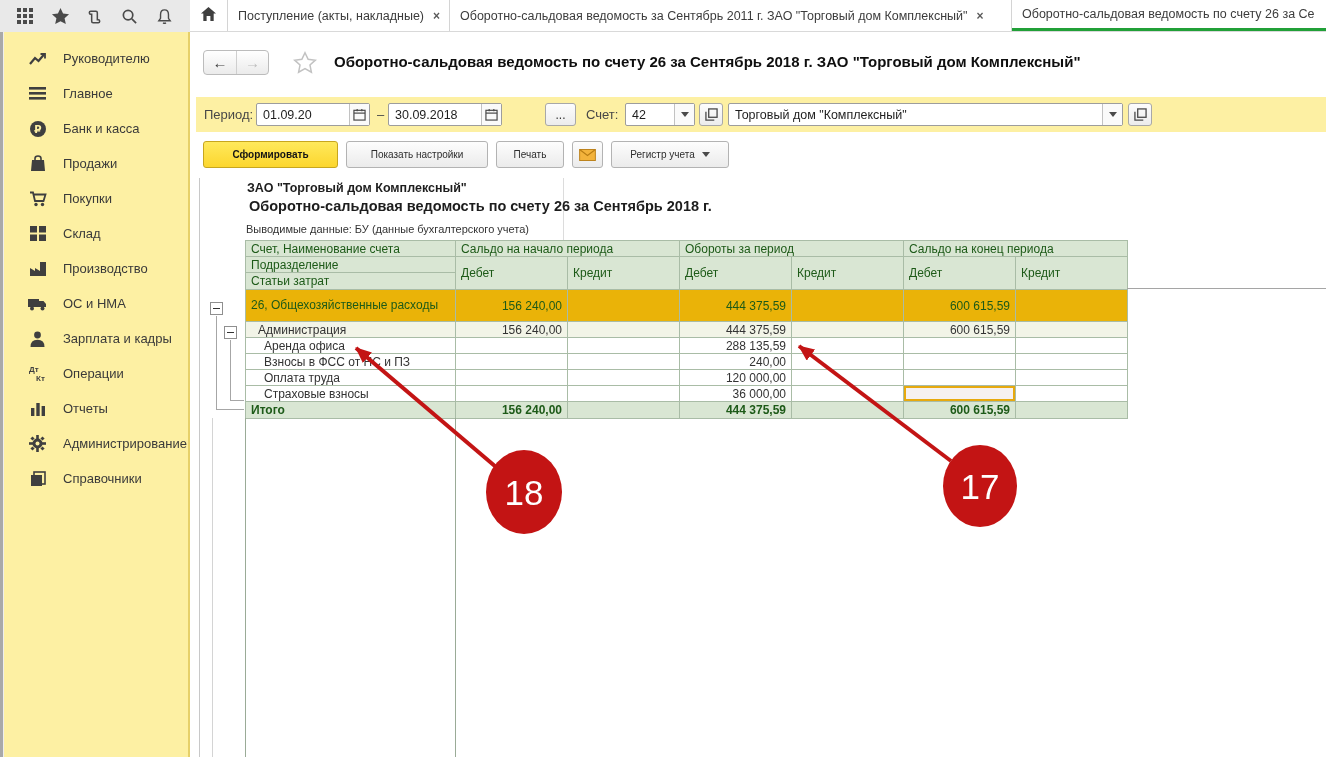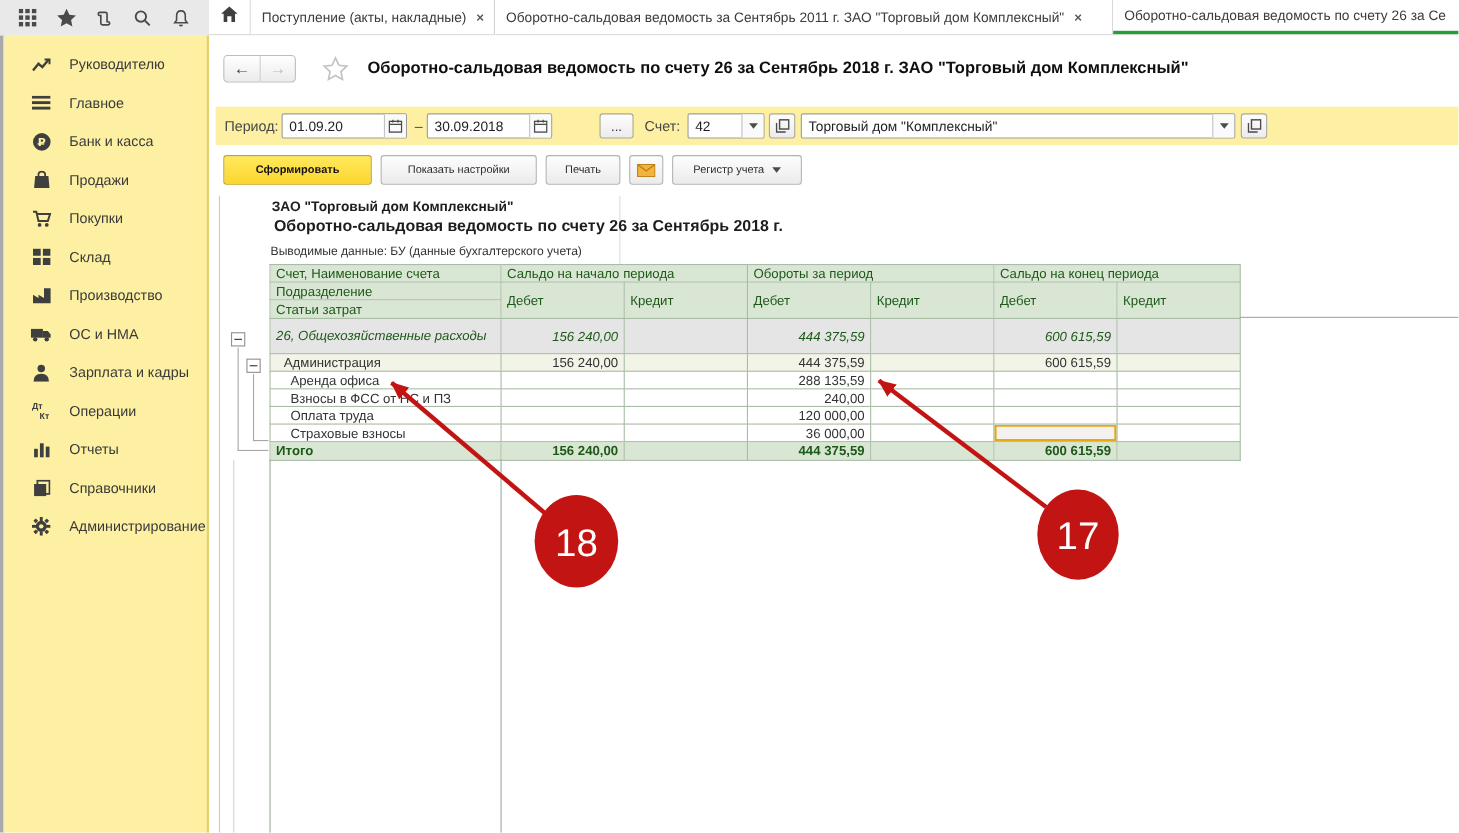--- a/index.html
+++ b/index.html
@@ -48,21 +48,21 @@
   .hline { position:absolute; height:1px; background:#a5a5a5; }
   .rep-company { position:absolute; left:247px; top:181px; font-size:12.5px; font-weight:bold; color:#1d1d1d; }
   .rep-title { position:absolute; left:249px; top:198px; font-size:14.5px; font-weight:bold; color:#1d1d1d; }
   .rep-note { position:absolute; left:246px; top:223px; font-size:11px; color:#333; }
 
   table.osv { position:absolute; left:245px; top:240px; border-collapse:collapse; table-layout:fixed; font-size:12px; }
   .osv td { border:1px solid #a9bca6; padding:0 5px; height:16px; overflow:hidden; white-space:nowrap; }
   .osv td.hd { background:#d9e6d3; color:#1d5a18; font-size:12px; }
   .osv td.hd.lft { text-align:left; }
   .osv td.num { text-align:right; }
-  .r-group td { background:#e5e5e5; color:#1d5a18;font-style:italic; }
+  .r-group td { background:#eab308; color:#1d5a18; }
   .r-group td.name { white-space:normal; line-height:15px; padding-left:5px; }
   .r-sub td { background:#f2f4e7; color:#333; }
   .r-sub td.name { padding-left:12px; }
   .r-det td { background:#fff; color:#333; }
   .r-det td.name { padding-left:18px; }
   .r-total td { background:#d9e6d3; color:#1d5a18; font-weight:bold; }
   .osv td.sel { box-shadow:inset 0 0 0 2px #e7a90e; background:#f6f1f1; }
 
   .tree-box { position:absolute; width:13px; height:13px; background:#fff; border:1px solid #8f8f8f; display:flex; align-items:center; justify-content:center; cursor:pointer; z-index:2; }
   .tree-box::after { content:""; width:7px; height:0; border-top:1px solid #333; }
@@ -245,46 +245,46 @@
             <rect x="1" y="6" width="3.4" height="8"></rect>
             <rect x="6.3" y="1" width="3.4" height="13"></rect>
             <rect x="11.6" y="4" width="3.4" height="10"></rect>
           </g>
         </svg>
       </span>
     <span>Отчеты</span>
   </div>
   <div class="side-item">
     <span class="side-icon">
-        <svg width="16" height="16" viewBox="0 0 16 16">
-          <rect x="4" y="1" width="11" height="12" fill="none" stroke="#3f3f3f" stroke-width="1.6"></rect>
-          <rect x="1" y="4" width="11" height="11" fill="#3f3f3f"></rect>
-        </svg>
-      </span>
-    <span>Справочники</span>
-  </div>
-  <div class="side-item">
-    <span class="side-icon">
         <svg width="17" height="17" viewBox="0 0 17 17">
           <g fill="#3f3f3f">
             <circle cx="8.5" cy="8.5" r="5"></circle>
             <rect x="7.2" y="0" width="2.6" height="4"></rect>
             <rect x="7.2" y="13" width="2.6" height="4"></rect>
             <rect x="0" y="7.2" width="4" height="2.6"></rect>
             <rect x="13" y="7.2" width="4" height="2.6"></rect>
             <rect x="2" y="2" width="3" height="3" transform="rotate(45 3.5 3.5)"></rect>
             <rect x="12" y="2" width="3" height="3" transform="rotate(45 13.5 3.5)"></rect>
             <rect x="2" y="12" width="3" height="3" transform="rotate(45 3.5 13.5)"></rect>
             <rect x="12" y="12" width="3" height="3" transform="rotate(45 13.5 13.5)"></rect>
           </g>
           <circle cx="8.5" cy="8.5" r="2" fill="#fdf0a3"></circle>
         </svg>
       </span>
     <span>Администрирование</span>
   </div>
+  <div class="side-item">
+    <span class="side-icon">
+        <svg width="16" height="16" viewBox="0 0 16 16">
+          <rect x="4" y="1" width="11" height="12" fill="none" stroke="#3f3f3f" stroke-width="1.6"></rect>
+          <rect x="1" y="4" width="11" height="11" fill="#3f3f3f"></rect>
+        </svg>
+      </span>
+    <span>Справочники</span>
+  </div>
 </div>
 
 <div class="nav-btns">
   <div class="nav-btn back">
       <span>←</span>
     </div>
   <div class="nav-btn fwd">
       <span>→</span>
     </div>
 </div>

